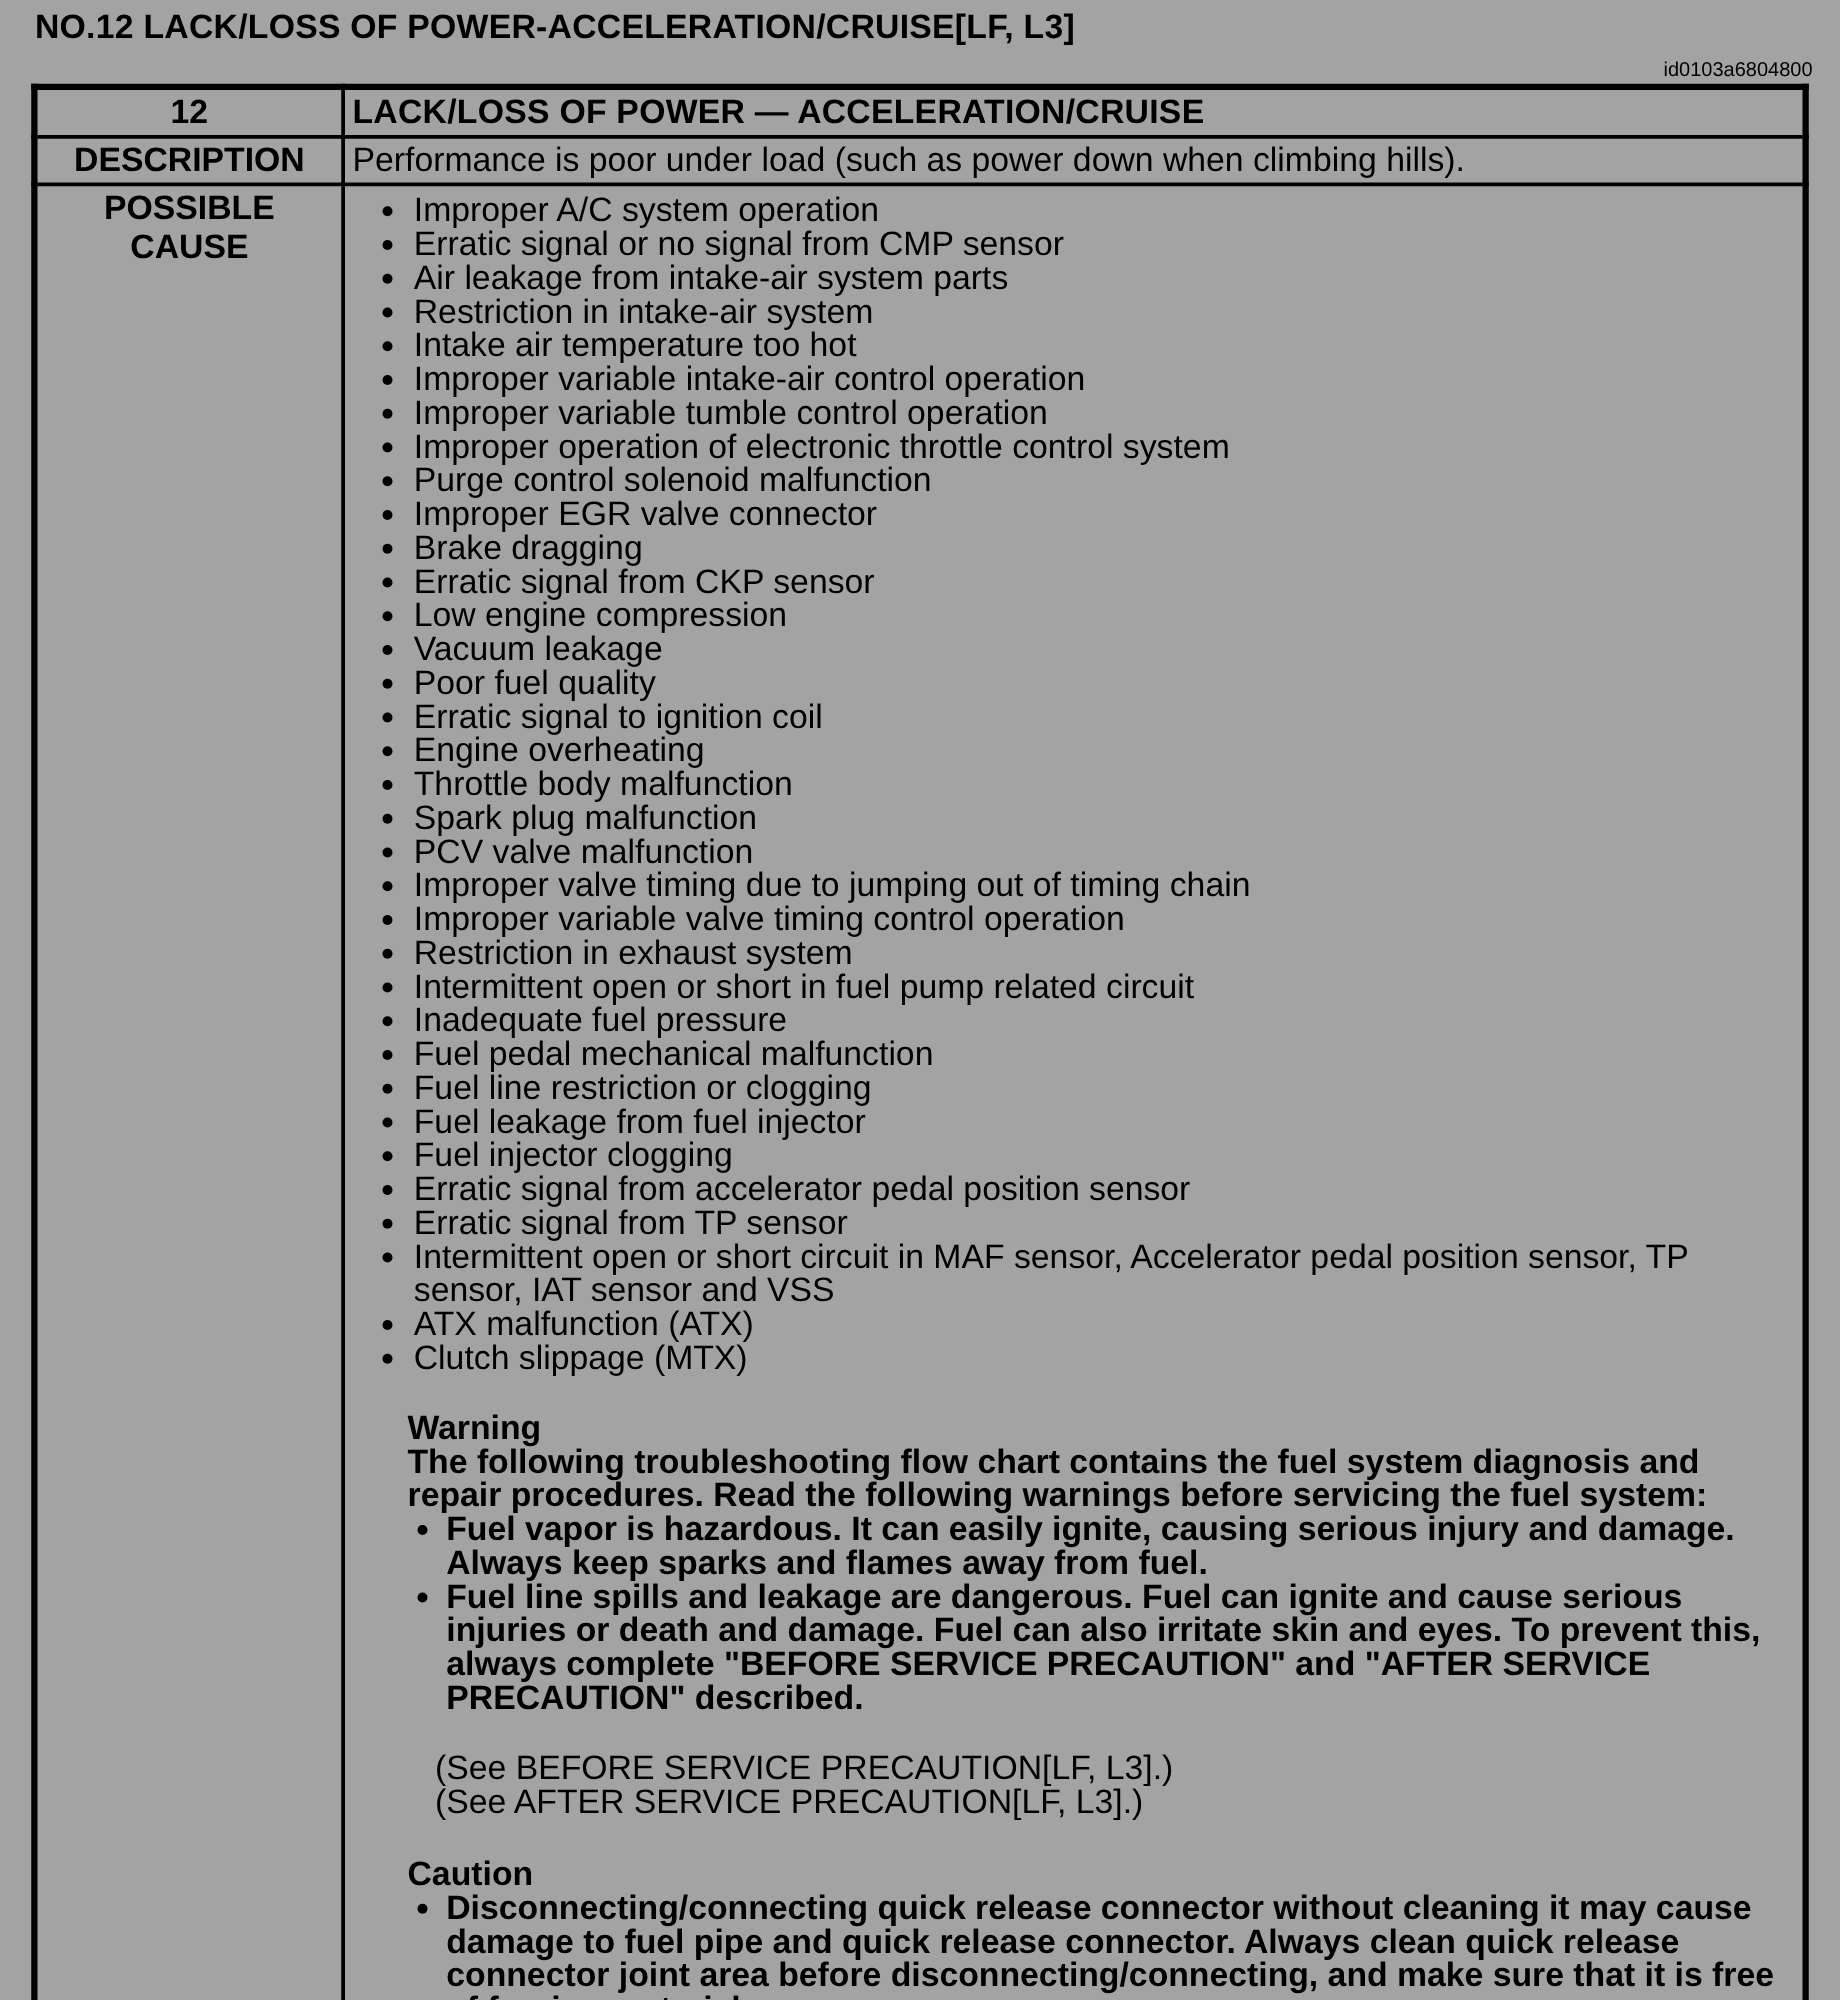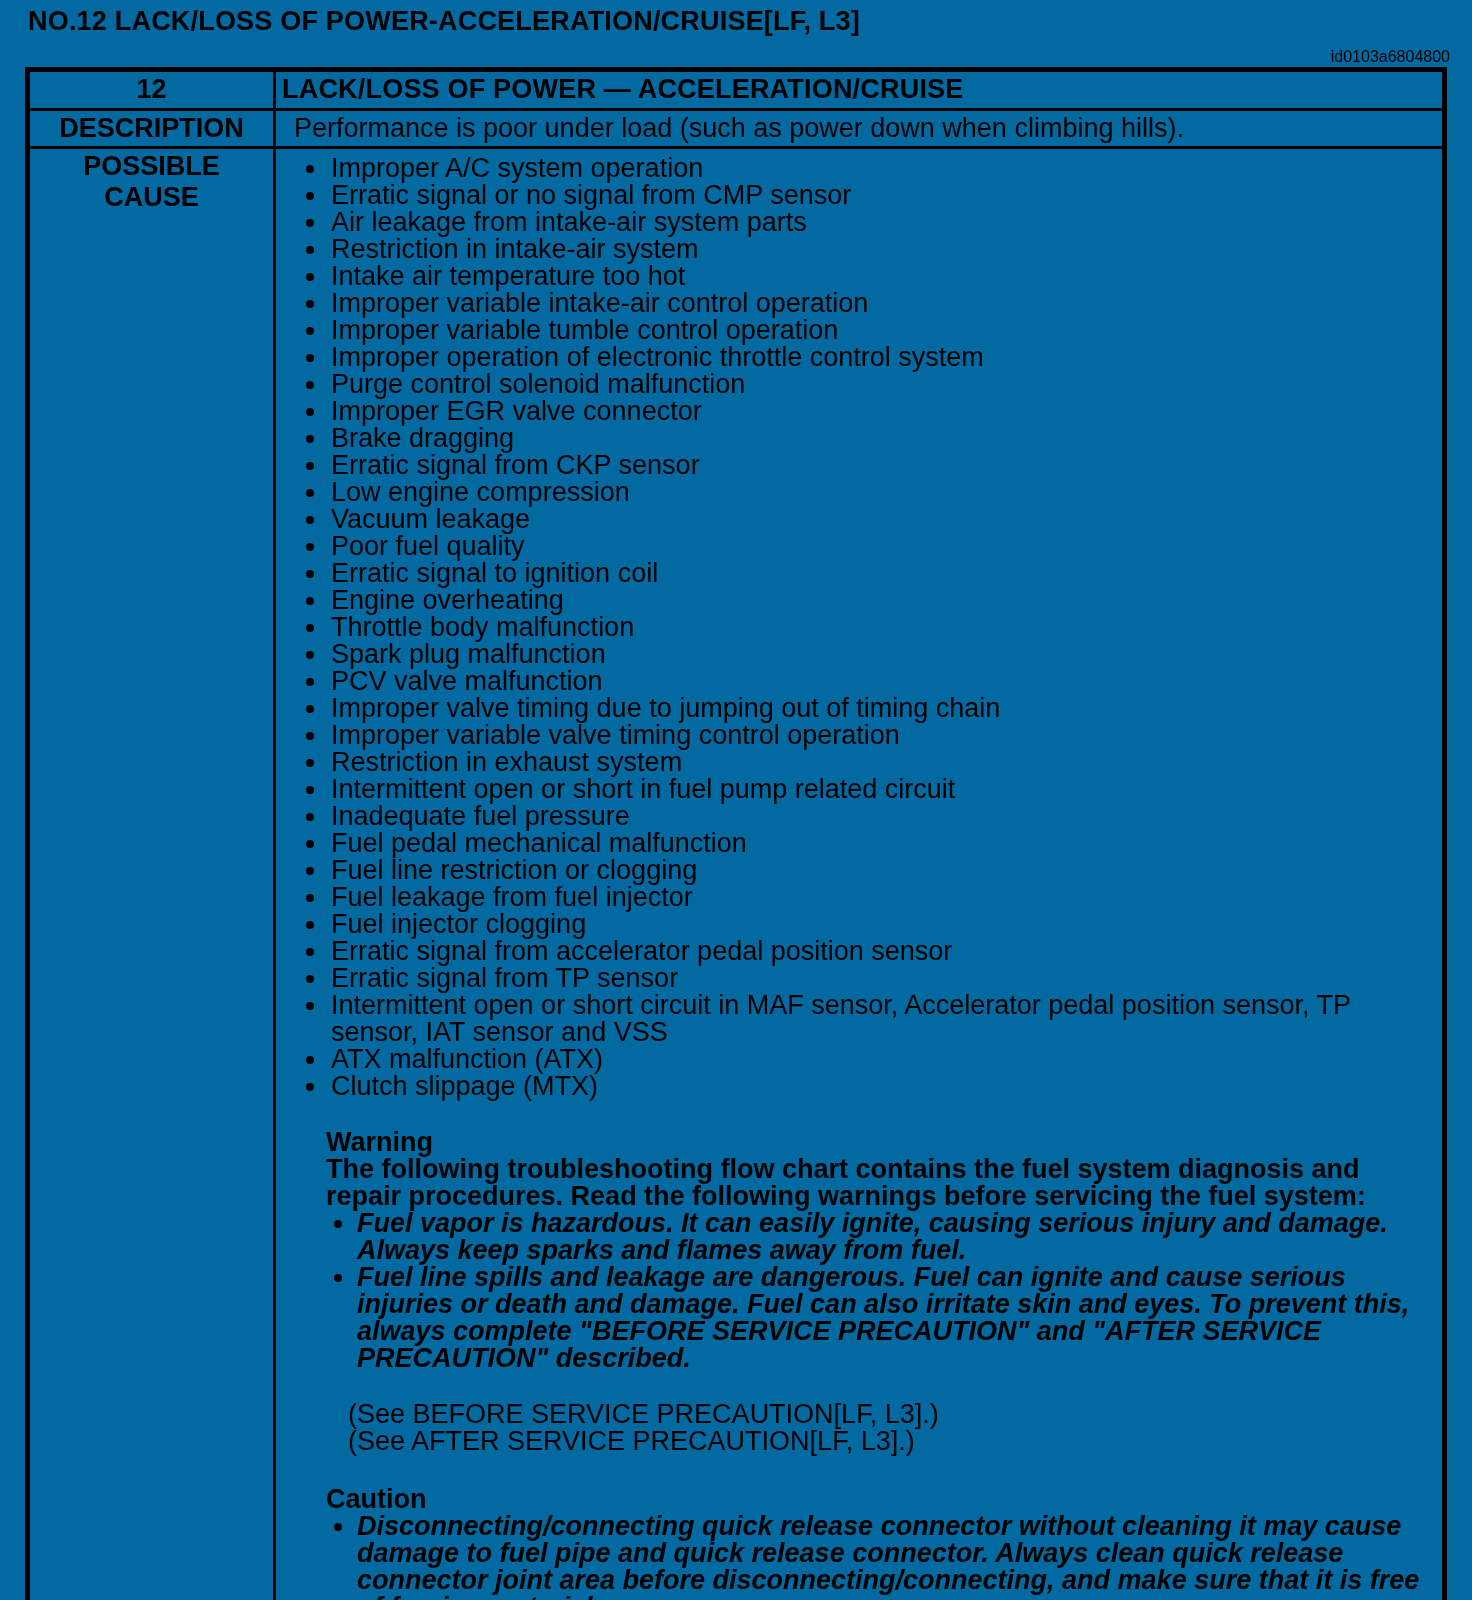--- a/index.html
+++ b/index.html
@@ -1,20 +1,20 @@
 <!DOCTYPE html>
 <html><head>
 <meta charset="utf-8">
 <style>
   html, body { margin: 0; padding: 0; background: #fff; }
   .page {
     position: relative;
     width: 1472px;
     height: 1600px;
-    background: #0369a1;
+    background: #a3a3a3;
     color: #000;
     font-family: "Liberation Sans", sans-serif;
     overflow: hidden;
   }
   .page-title {
     position: absolute;
     left: 28px;
     top: 6px;
     font-size: 27px;
     font-weight: bold;
@@ -54,21 +54,21 @@
   td.head-title {
     font-weight: bold;
     font-size: 22px;
     vertical-align: middle;
     padding: 2px 6px;
     letter-spacing: 0.2px;
   }
   tr.desc-row td { height: 30px; }
   td.desc-value {
     vertical-align: middle;
-    padding: 2px 18px;
+    padding: 2px 6px;
     font-weight: normal;
   }
   td.cause-cell {
     padding: 6px 12px 10px 6px;
     line-height: 27px;
   }
   ul.causes {
     margin: 0;
     padding-left: 47px;
     list-style: disc;
@@ -79,21 +79,20 @@
     margin-left: 44px;
   }
   .warning-block { margin-top: 29px; }
   .section-heading { font-weight: bold; }
   .warning-block p.intro { margin: 0; }
   ul.sub-list {
     margin: 0;
     padding-left: 31px;
     list-style: disc;
     font-weight: bold;
-    font-style: italic;
   }
   ul.sub-list li { padding-left 2px; }
   .see-refs {
     margin-top: 29px;
     margin-left: 66px;
     font-weight: normal;
   }
   .caution-block { margin-top: 31px; }
 </style>
 </head>

